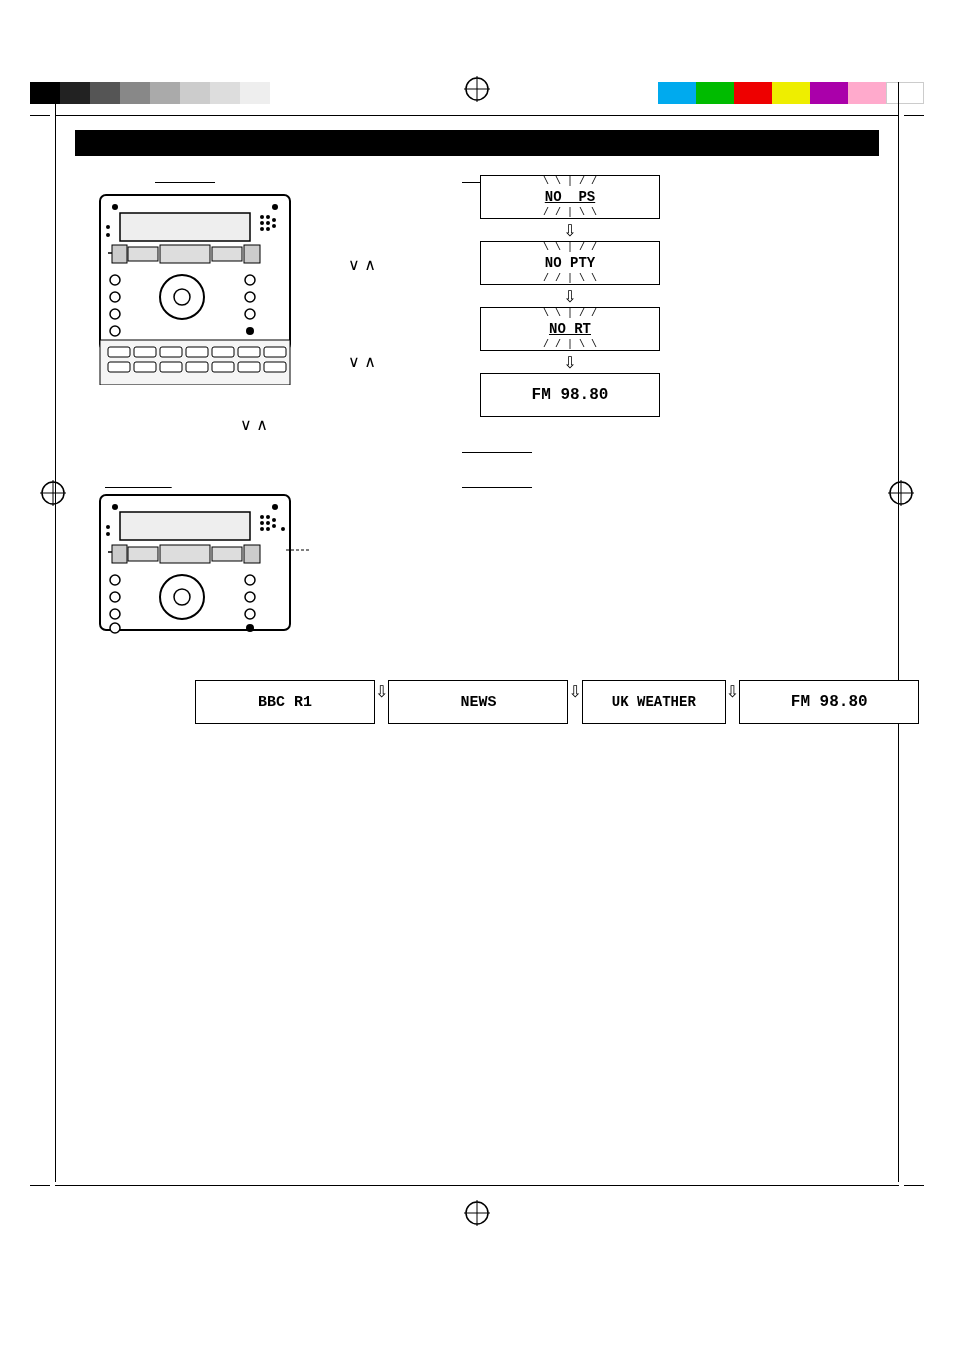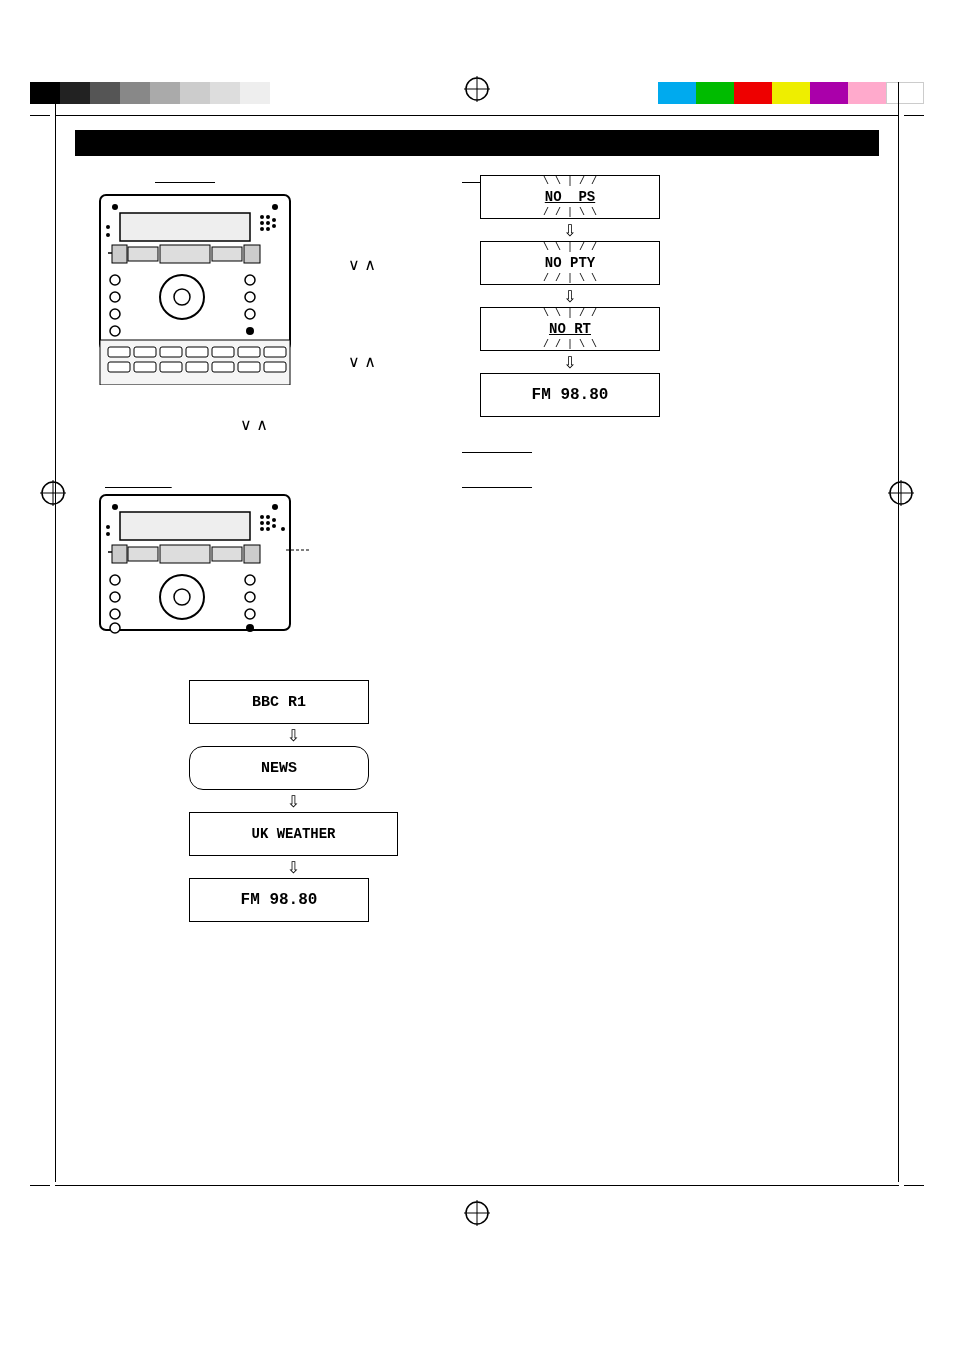--- a/index.html
+++ b/index.html
@@ -188,23 +188,23 @@
       top: 490px;
       left: 90px;
       width: 240px;
       height: 170px;
     }
 
     
     .display-stack2 {
       position: absolute;
       top: 680px;
-      left: 189px;
-      display: flex;
-      flex-direction: column;
+      left: 195px;
+      display: flex;
+      flex-direction: row;
       gap: 0px;
     }
 
     
     .crosshair-left {
       position: absolute;
       top: 480px;
       left: 40px;
     }
     .crosshair-right {
@@ -457,27 +457,27 @@
 <div style="position:absolute;top:475px;left:462px;font-size:12px;text-decoration:underline;font-family:Arial;width:220px;">&nbsp;&nbsp;&nbsp;&nbsp;&nbsp;&nbsp;&nbsp;&nbsp;&nbsp;&nbsp;&nbsp;&nbsp;&nbsp;&nbsp;&nbsp;&nbsp;&nbsp;&nbsp;&nbsp;&nbsp;&nbsp;</div>
 
 <div class="display-stack2">
 
   <div class="display-box" style="width:180px;">
     <span style="font-family:'Courier New',monospace;font-size:15px;font-weight:bold;">BBC R1</span>
   </div>
 
   <div class="display-arrow" style="font-size:16px;">⇩</div>
 
-  <div class="display-box" style="width:180px;border-radius:14px;">
+  <div class="display-box" style="width:180px;">
     <span style="font-family:'Courier New',monospace;font-size:15px;font-weight:bold;">NEWS</span>
   </div>
 
   <div class="display-arrow" style="font-size:16px;">⇩</div>
 
-  <div class="display-box" style="width:209px;text-align:right;">
+  <div class="display-box" style="width:144px;text-align:right;">
     <span style="font-family:'Courier New',monospace;font-size:14px;font-weight:bold;">UK WEATHER</span>
   </div>
 
   <div class="display-arrow" style="font-size:16px;">⇩</div>
 
   <div class="fm-display" style="width:180px;">
     <span>FM    98.80</span>
   </div>
 </div>
 

